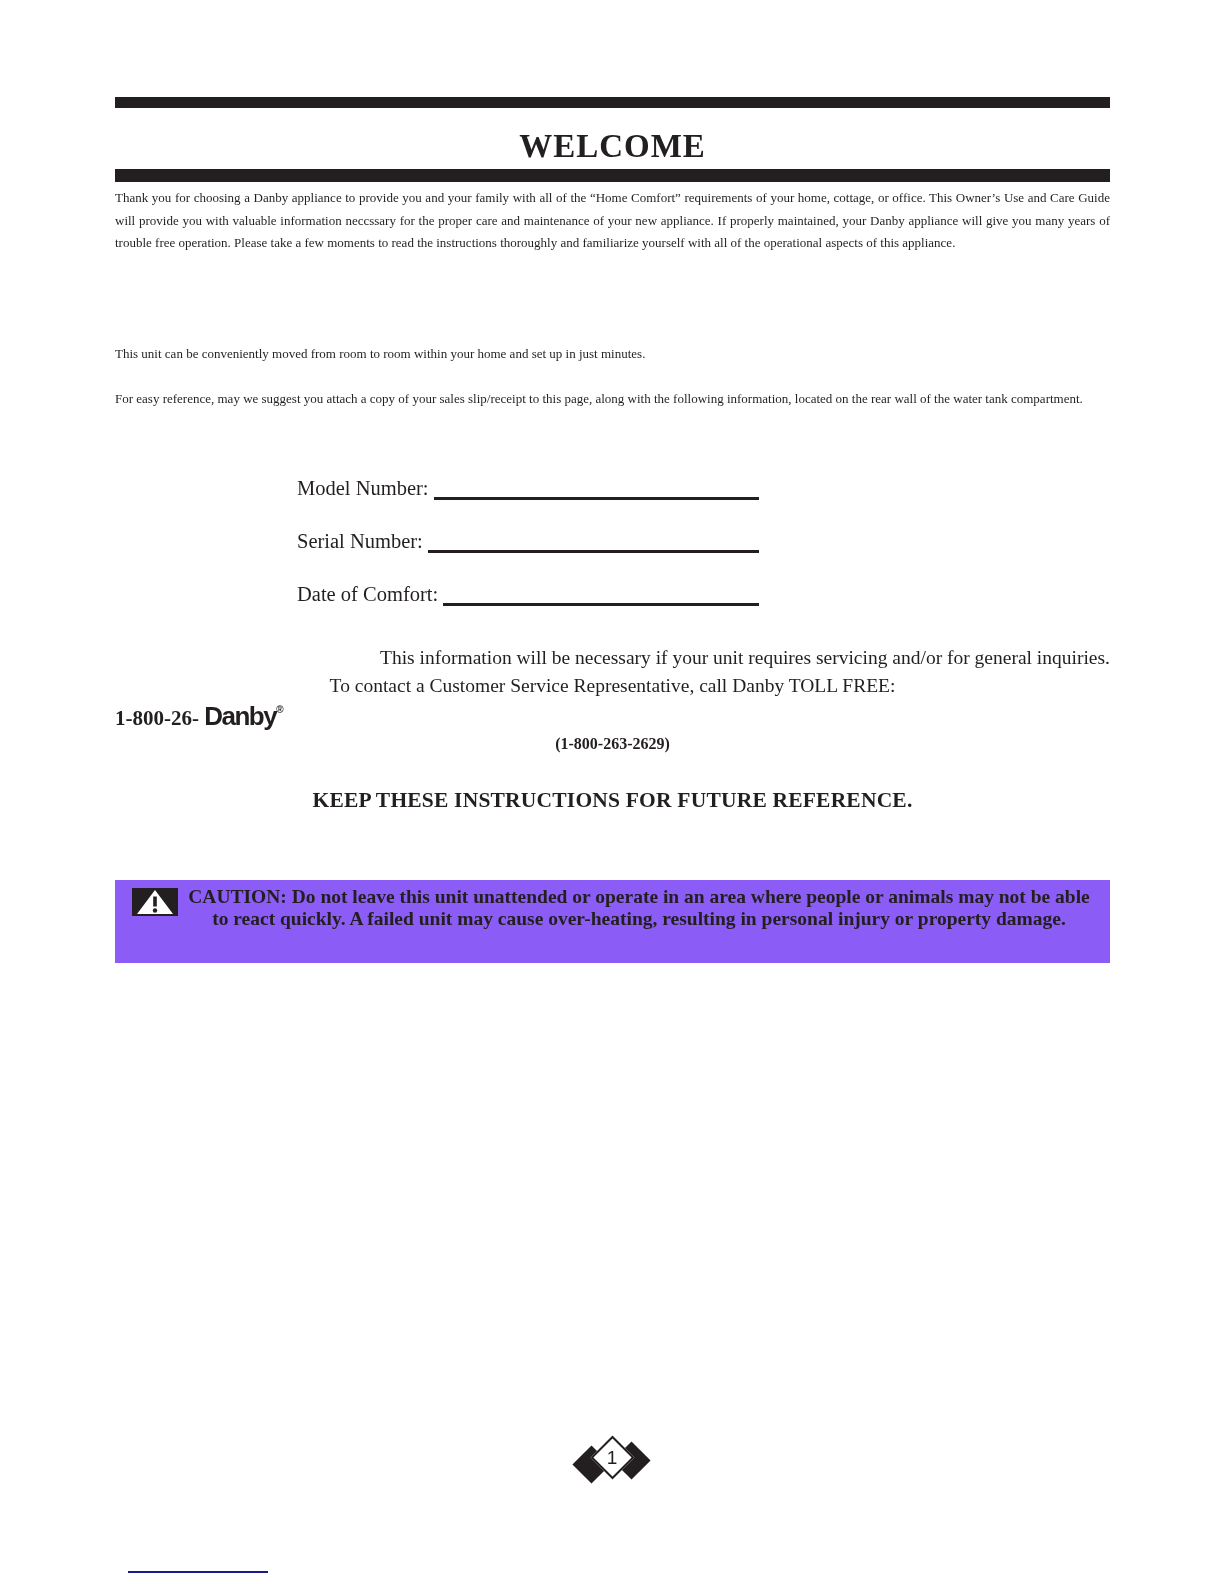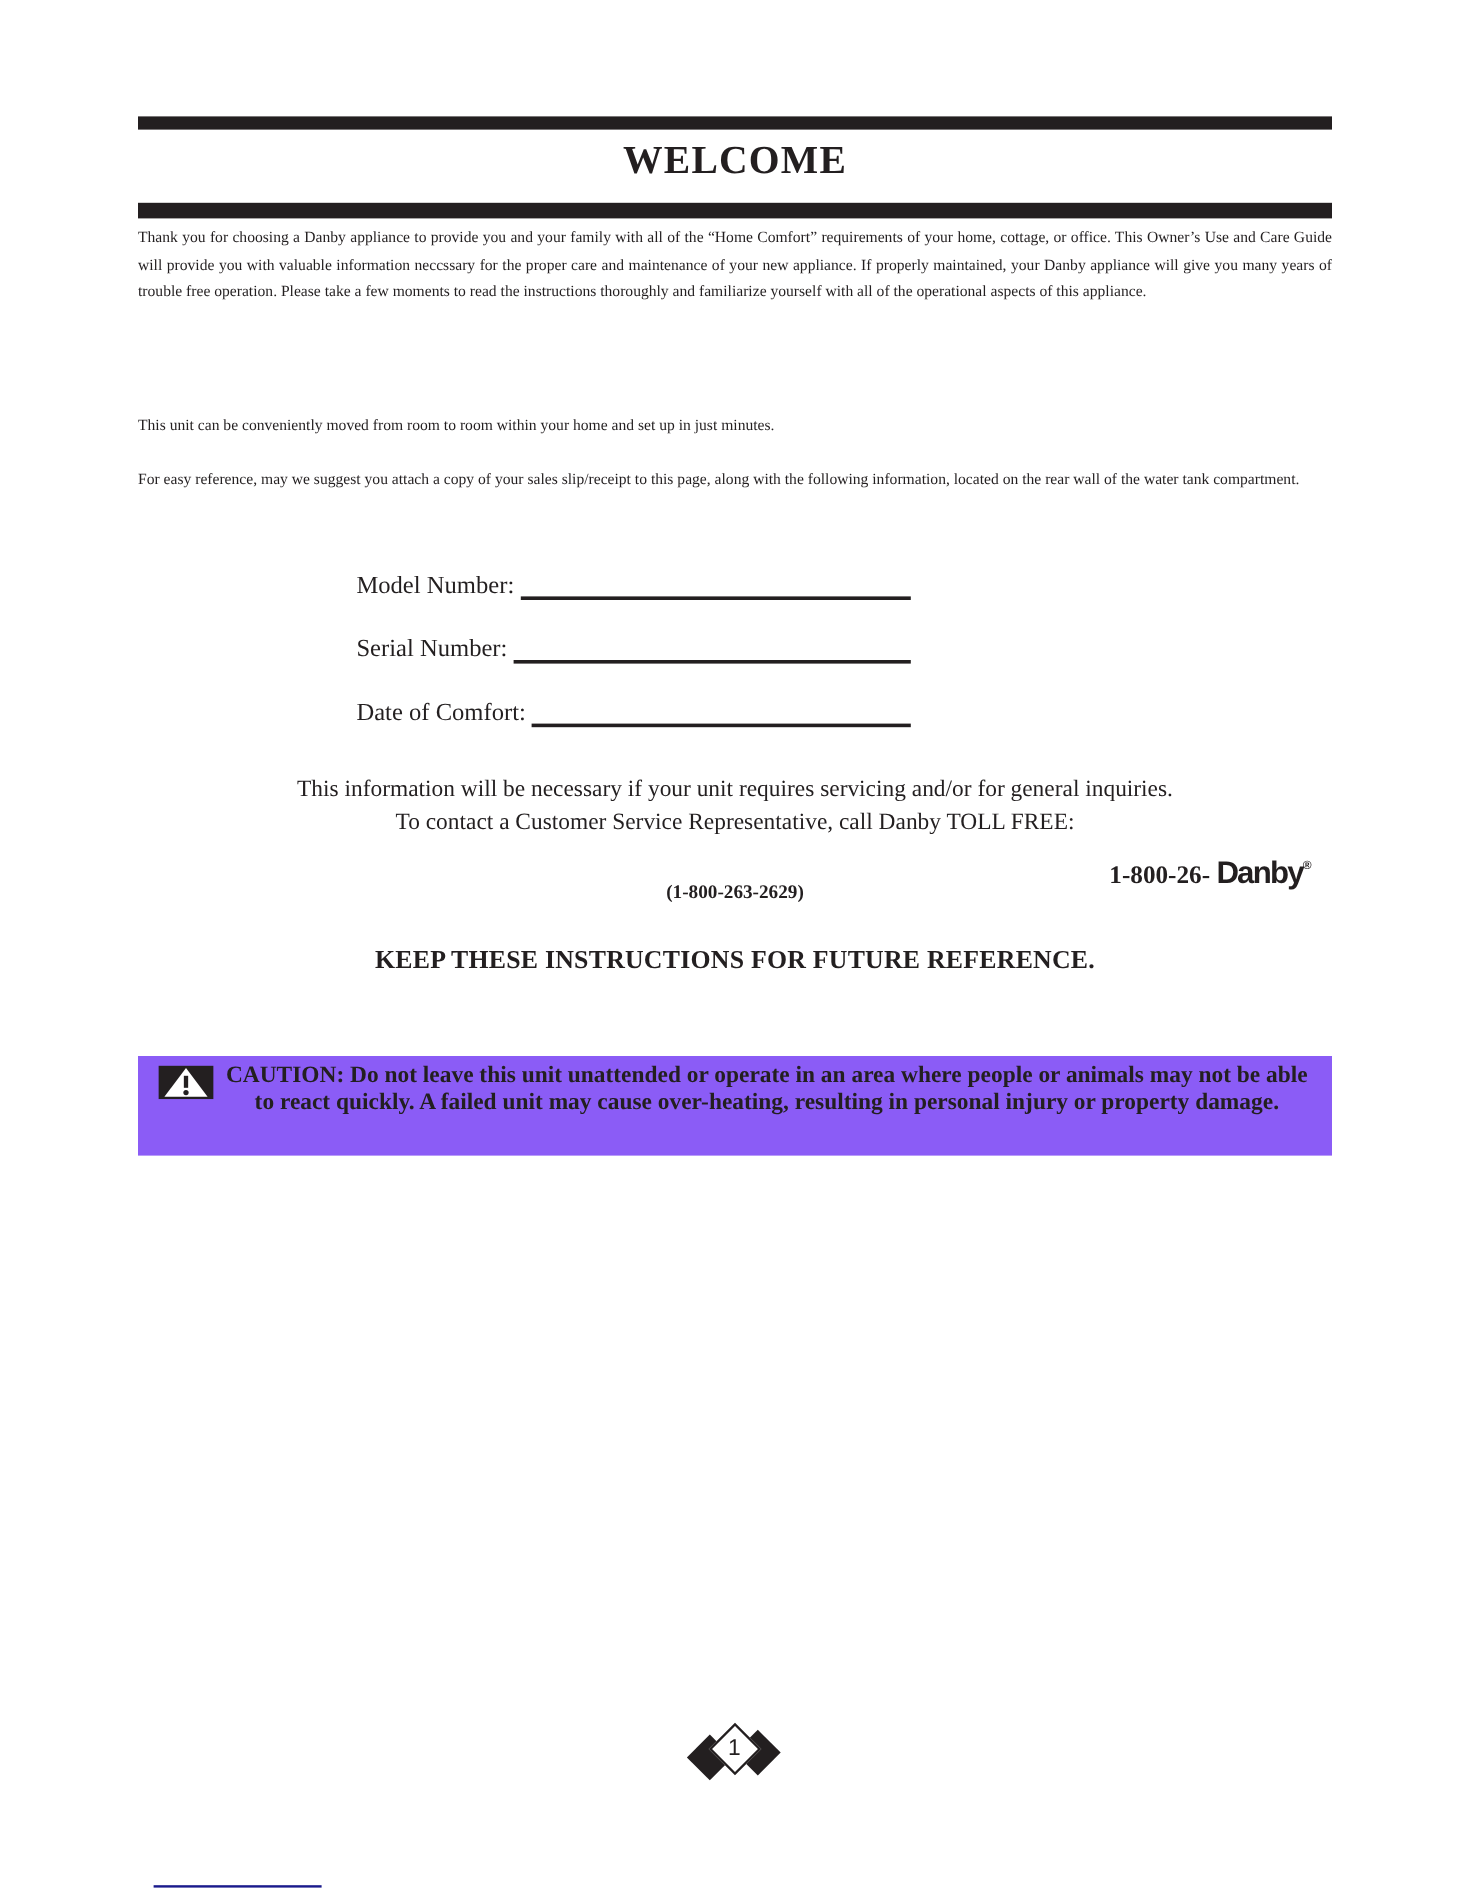--- a/index.html
+++ b/index.html
@@ -16,21 +16,21 @@
   .bar {
     position: absolute;
     left: 115px;
     width: 995px;
     background: #231f20;
   }
   .bar-top { top: 97px; height: 11px; }
   .bar-bottom { top: 169px; height: 13px; }
   .title {
     position: absolute;
-    top: 116px;
+    top: 128px;
     left: 115px;
     width: 995px;
     text-align: center;
     font-size: 33px;
     font-weight: bold;
     letter-spacing: 1px;
   }
   .para {
     position: absolute;
     left: 115px;
@@ -67,31 +67,30 @@
   .row-model { top: 474px; }
   .row-serial { top: 527px; }
   .row-date { top: 580px; }
   .center-line {
     position: absolute;
     left: 115px;
     width: 995px;
     text-align: center;
     font-size: 19.5px;
   }
-  .info1 { top: 647px; }
+  .info1 { top: 647px; text-align: right; }
   .info2 { top: 675px; }
   .phone-line {
     position: absolute;
     top: 701px;
-    left: 98px;
-    width: 995px;
-    text-align: right;
+    left: 115px;
+    width: 995px;
+    text-align: left;
     font-size: 21px;
     font-weight: bold;
-    margin-top: 11px;
   }
   .danby-logo {
     font-family: "Liberation Sans", sans-serif;
     font-size: 26px;
     font-weight: bold;
     letter-spacing: -1.5px;
   }
   .reg-mark {
     font-family: "Liberation Sans", sans-serif;
     font-size: 10px;

